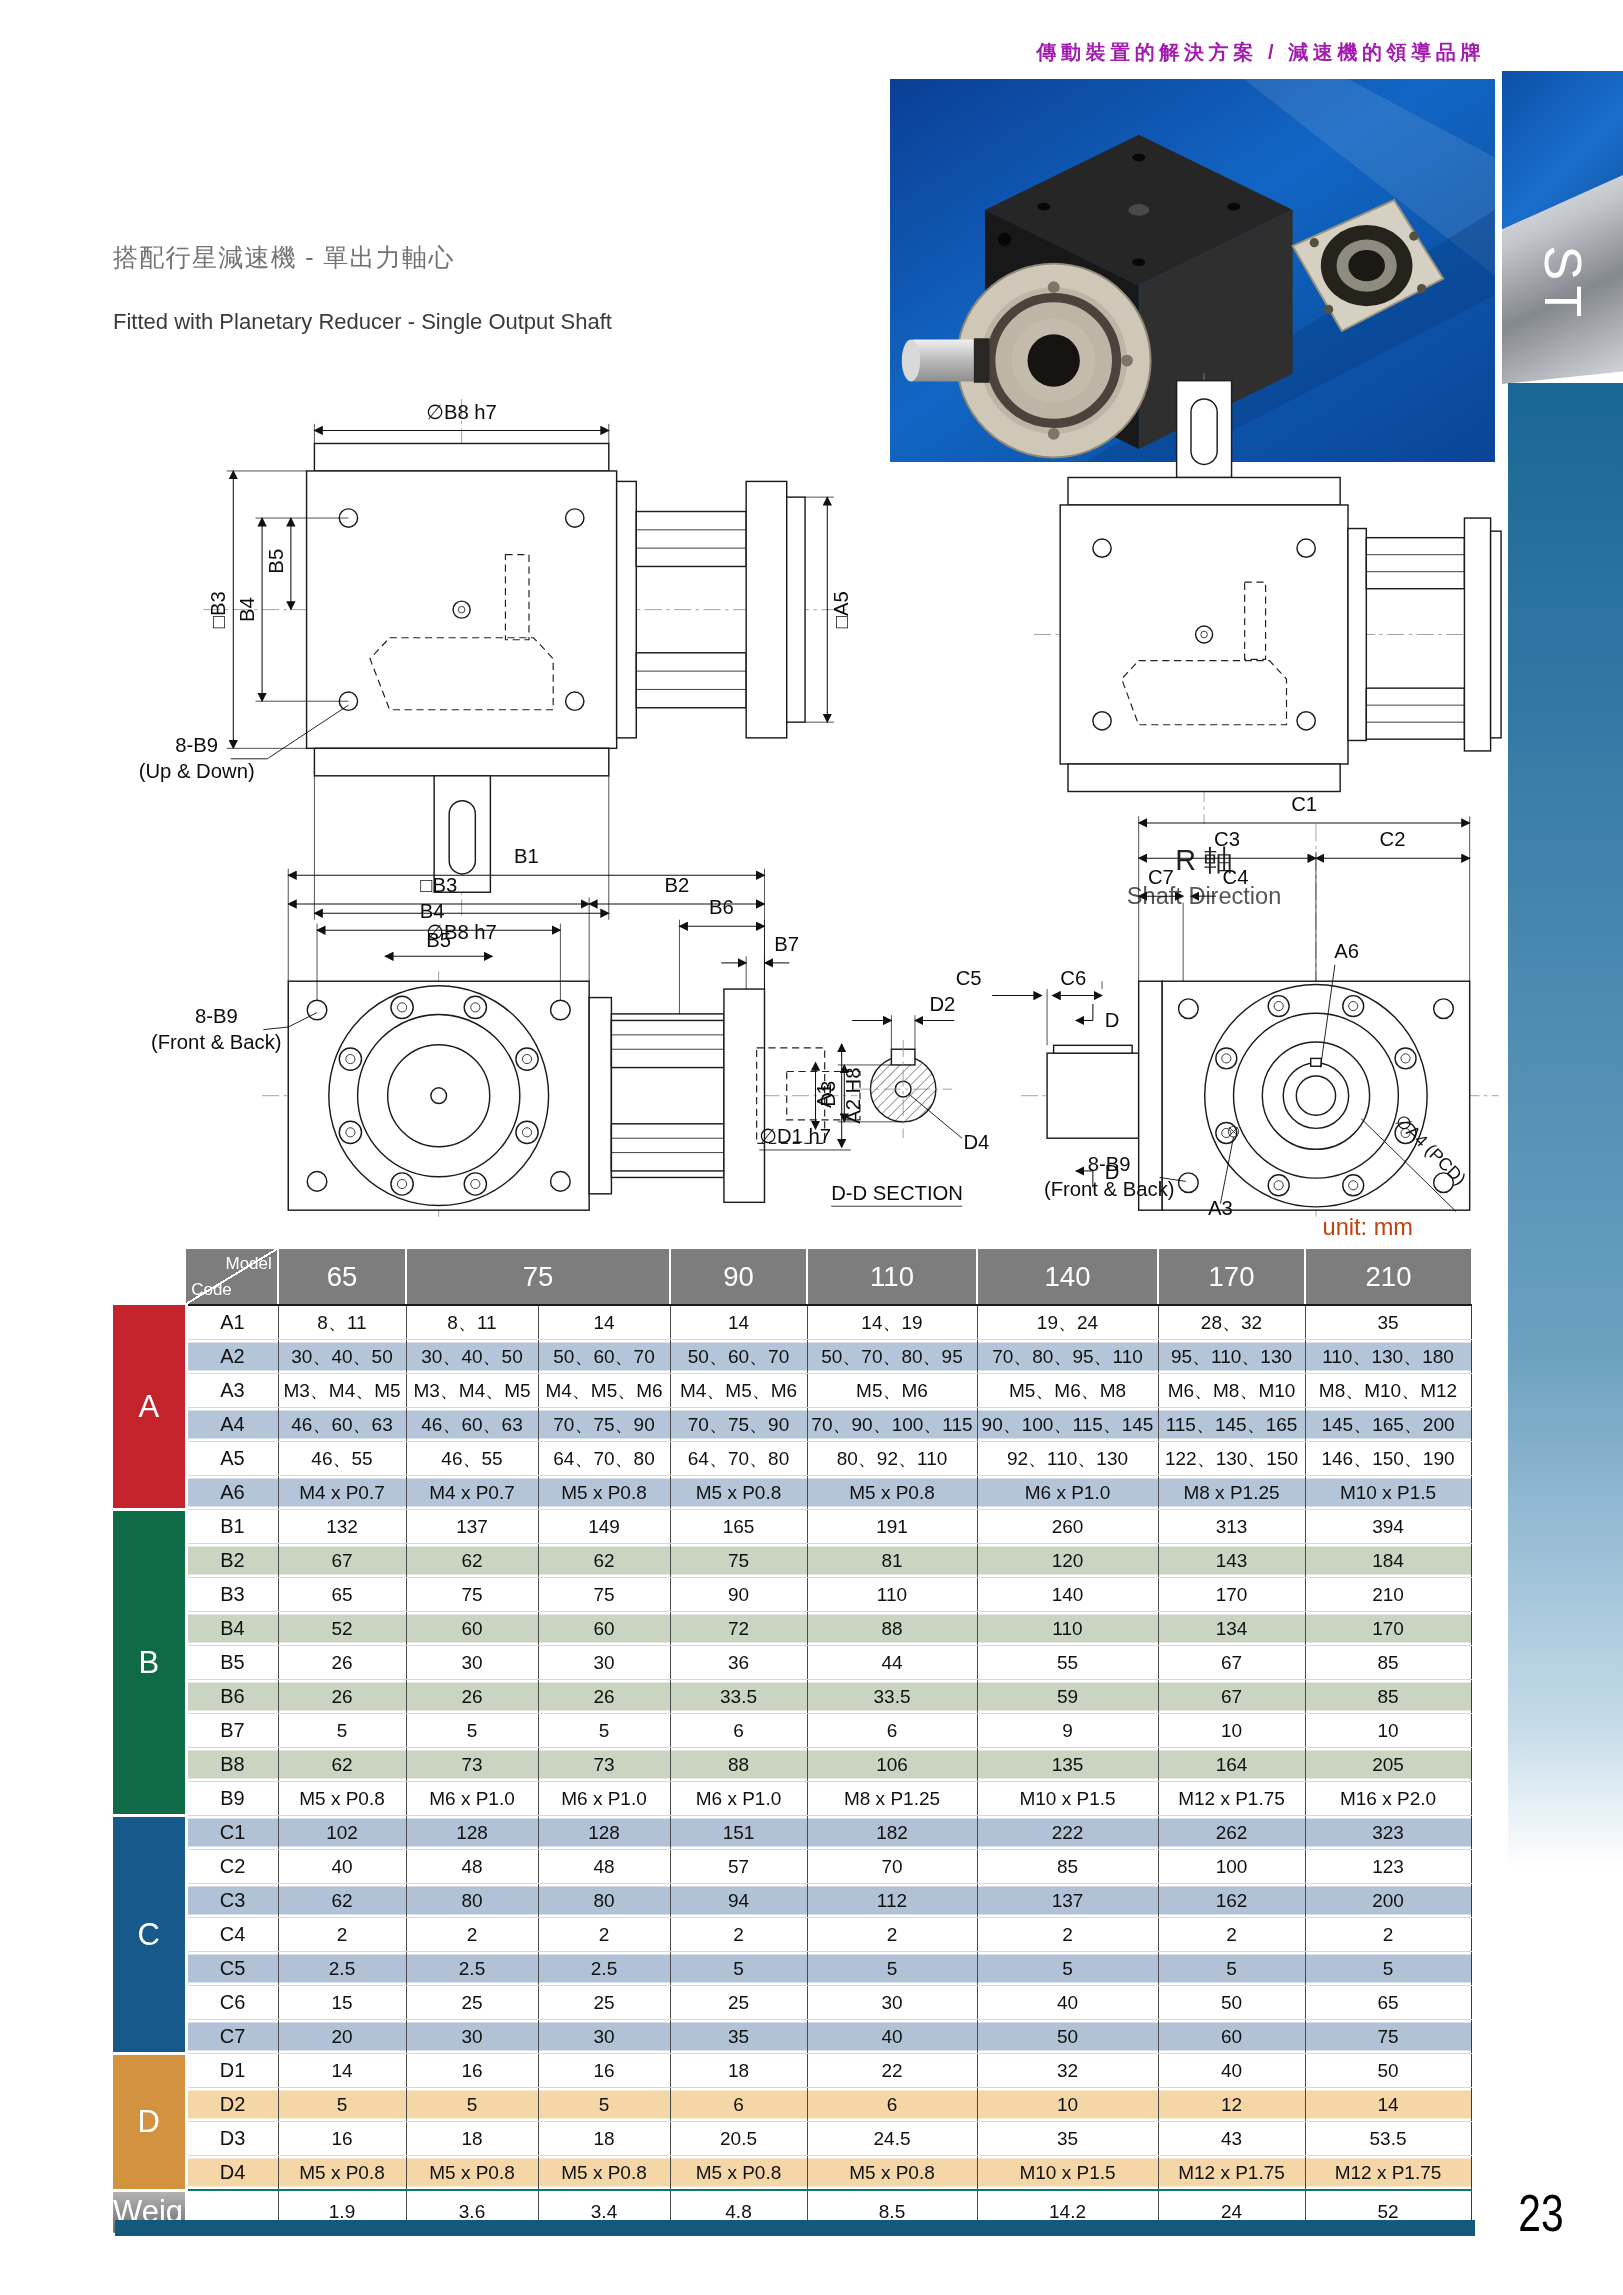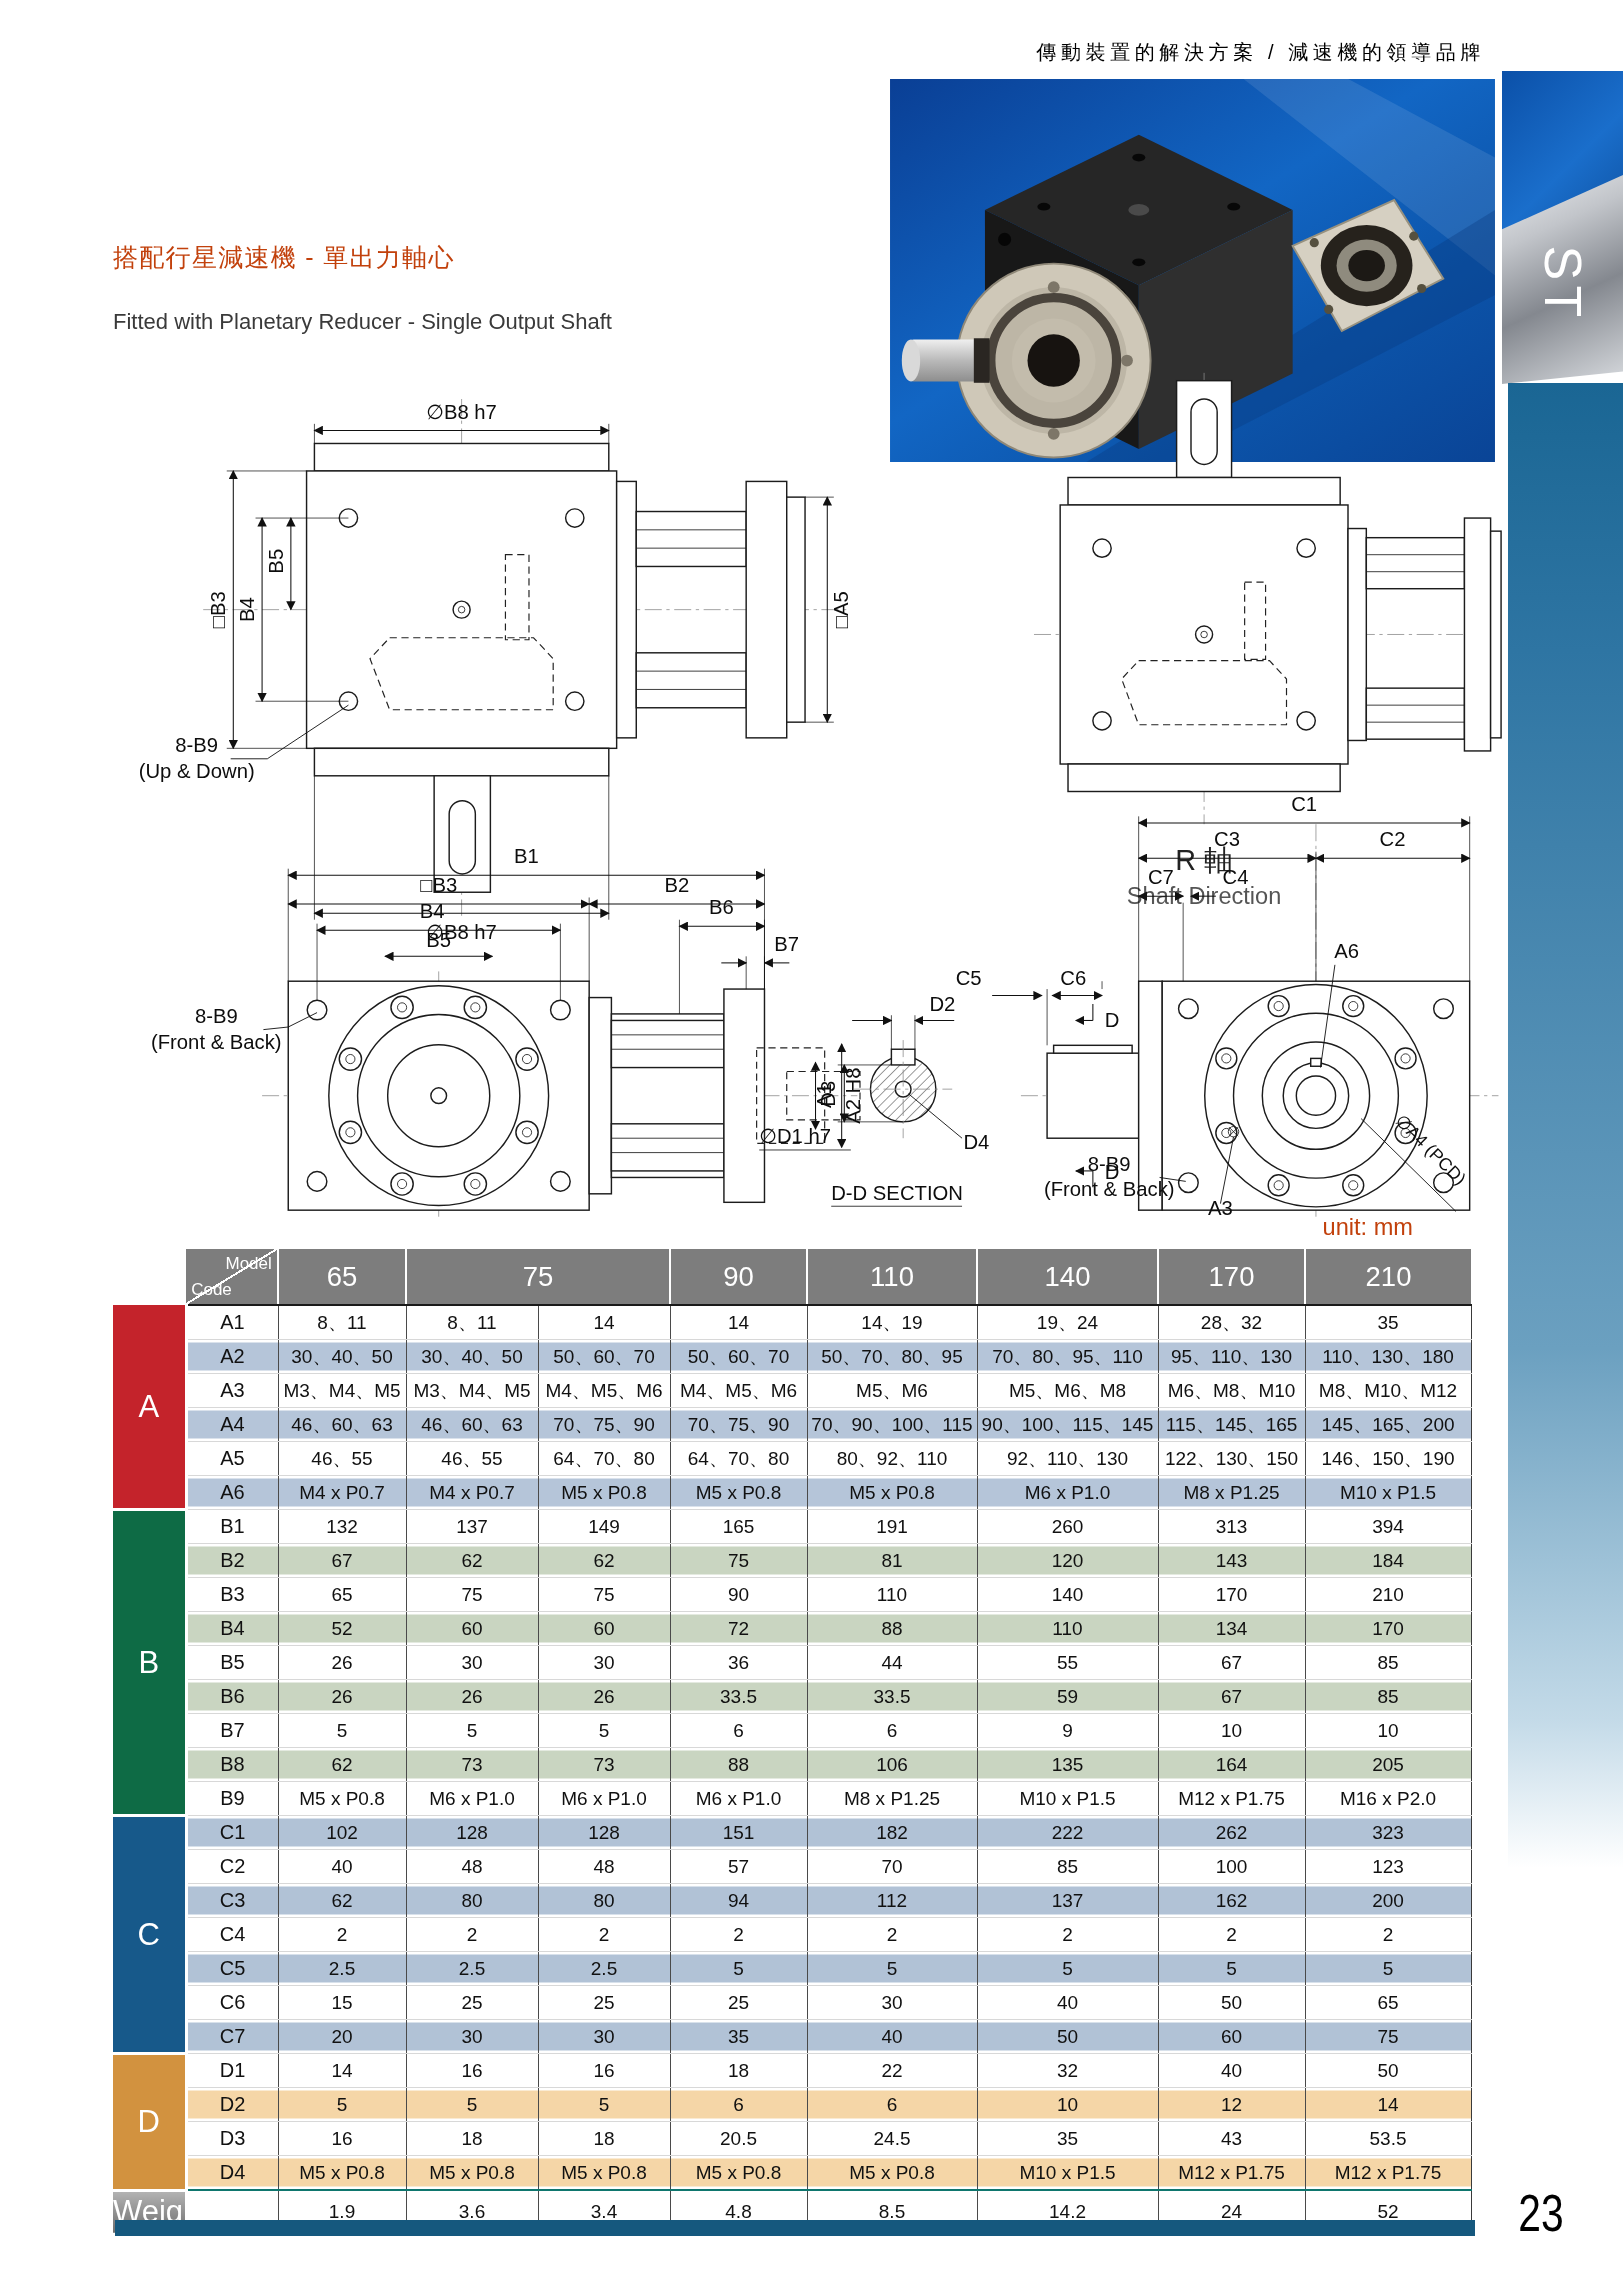--- a/index.html
+++ b/index.html
@@ -1,21 +1,21 @@
 <!DOCTYPE html>
 <html style="font-size:10.5px"><head>
 <meta charset="utf-8">
 <style>
   html,body{margin:0;padding:0;background:#e8e8e8;}
   .page{position:relative;width:1623px;height:2295px;background:#fff;overflow:hidden;
         font-family:"Liberation Sans",sans-serif;color:#111;}
 
   
   .tagline{position:absolute;top:39px;right:138px;font-size:20px;letter-spacing:4.6px;
-           color:#000000;font-weight:400;}
+           color:#a21caf;font-weight:700;}
 
   
   .banner{position:absolute;left:122px;top:79px;width:1373px;height:156px;
           background:linear-gradient(112deg,#203a86 0%,#203a86 50%,#2f55b4 56%,#203a86 63%,
                      #1c3478 78%,#2a4da8 92%,#203a86 100%);}
   .banner .title{position:absolute;left:73px;top:11.8px;font-size:60px;color:#fff;font-weight:500;letter-spacing:0.7px;}
   .banner .ratio{position:absolute;left:79px;top:99px;font-size:27.5px;color:#fff;font-weight:400;}
 
   
   .photo{position:absolute;left:890px;top:79px;width:605px;height:383px;}
@@ -26,21 +26,21 @@
       clip-path:polygon(0 0,100% 0,100% 62%,0 100%);}
   .side-tab{position:absolute;left:1502px;top:175px;width:121px;height:209px;
       background:linear-gradient(155deg,#eceef1 0%,#c2c5ca 28%,#84888f 58%,#d8dbdf 100%);
       clip-path:polygon(0 26%,100% 0,100% 94%,0 100%);}
   .side-tab span{position:absolute;left:50%;top:52%;transform:translate(-50%,-50%);
       writing-mode:vertical-rl;text-orientation:sideways;font-size:52px;color:#fff;letter-spacing:5.2px;}
   .side-strip{position:absolute;left:1508px;top:383px;width:115px;height:1485px;
       background:linear-gradient(180deg,#1a6694 0%,#2e75a3 18%,#6ba0c0 65%,#c3dae8 90%,#ffffff 100%);}
 
   
-  .sub-zh{position:absolute;left:113px;top:241px;font-size:25px;color:#c2410c;letter-spacing:1.3px;}
+  .sub-zh{position:absolute;left:113px;top:241px;font-size:25px;color:#737373;letter-spacing:1.3px;}
   .sub-en{position:absolute;left:113px;top:287px;font-size:22px;color:#3a3a3a;margin-top:22px;}
 
   
   .drawings{position:absolute;left:92px;top:366px;width:1413px;height:851px;}
   .s{fill:none;stroke:#1c1c1c;stroke-width:2.2;}
   .sf{fill:#fff;stroke:#1c1c1c;stroke-width:2.2;}
   .thin{fill:none;stroke:#1c1c1c;stroke-width:1.3;}
   .dash{fill:none;stroke:#222;stroke-width:1.8;stroke-dasharray:11 7;}
   .cl{fill:none;stroke:#8a8a8a;stroke-width:1.2;stroke-dasharray:26 7 5 7;}
   .dim{fill:none;stroke:#111;stroke-width:1.6;}

